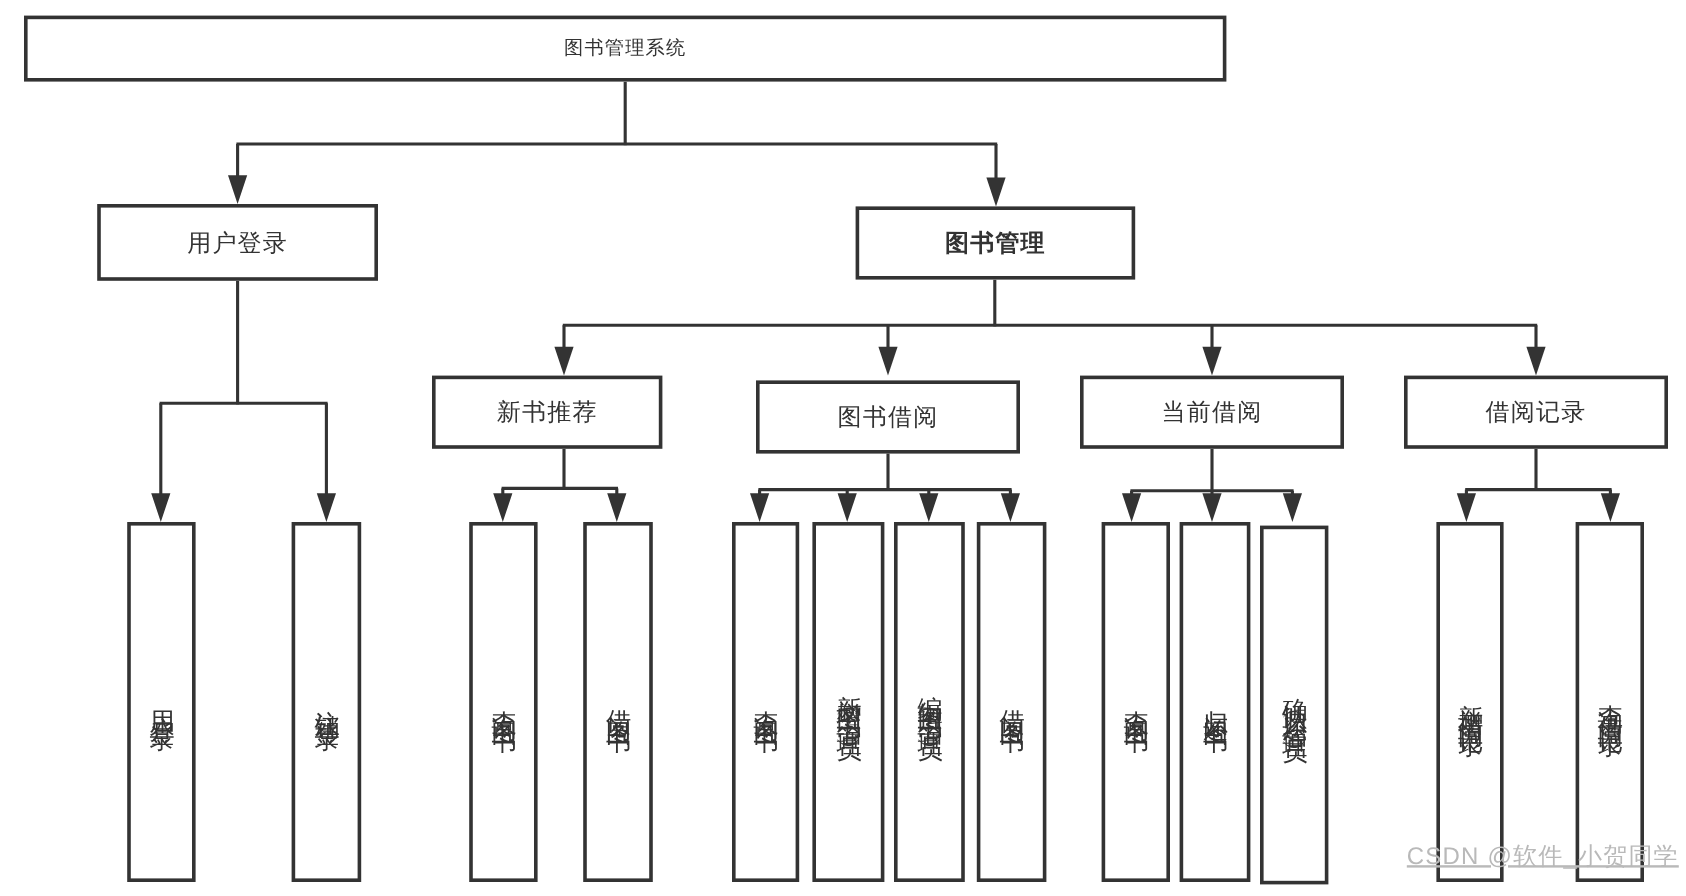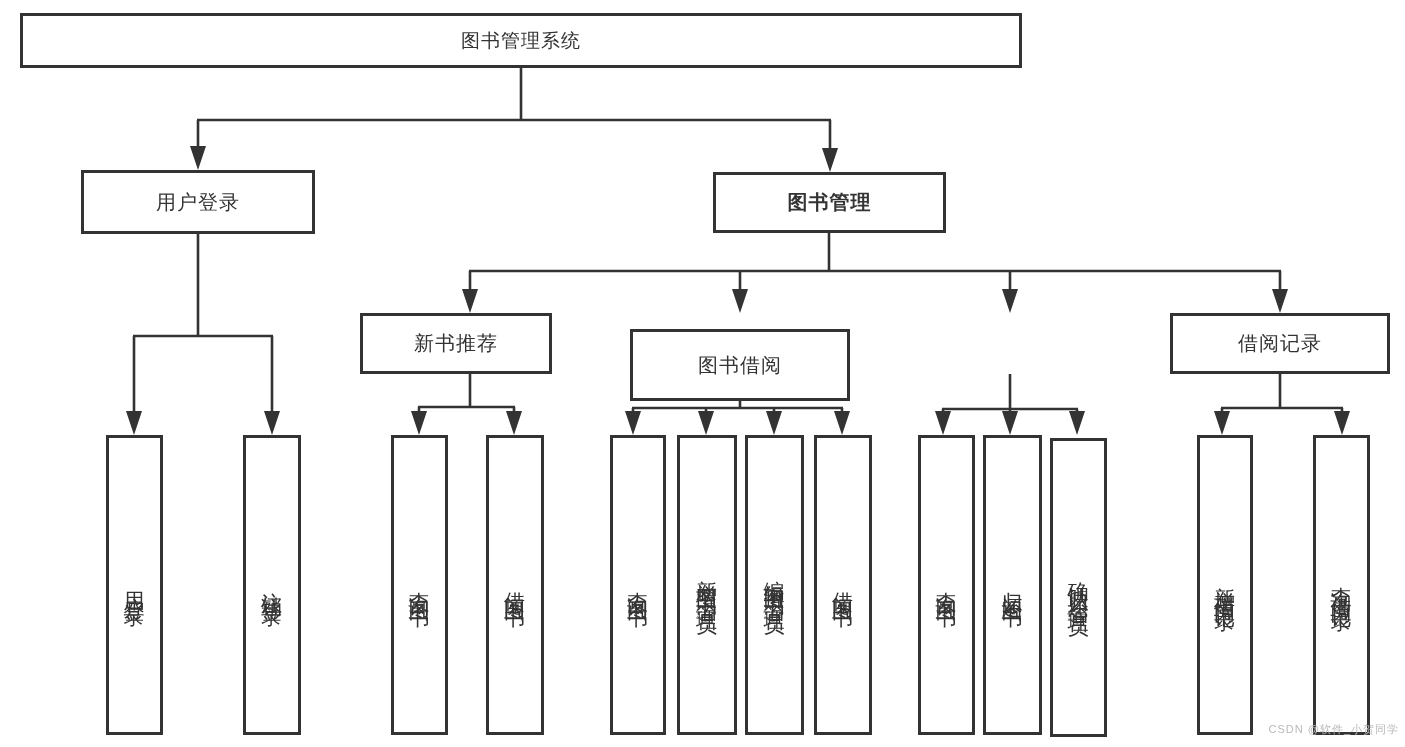--- a/index.html
+++ b/index.html
@@ -40,40 +40,41 @@
     position: absolute;
     background: var(--background);
     border: 3px solid var(--box-border);
     color: var(--text);
     display: flex;
     align-items: center;
     justify-content: center;
     z-index: 1;
   }
   .node.h { font-size: 20px; letter-spacing: 1px; }
-  .node.root { font-size: 19px; text-align: right; }
+  .node.root { font-size: 16px; text-align: right; }
 
   .node.v span {
     writing-mode: vertical-rl;
     text-orientation: mixed;
     font-size: 21px;
     line-height: 1;
     letter-spacing: 5px;
     white-space: nowrap;
   }
 
   .watermark {
     position: absolute;
     right: 6px;
-    bottom: 10px;
-    font-size: 11px;
+    bottom: 20px;
+    font-size: 20px;
     color: var(--watermark);
     letter-spacing: 1px;
     z-index: 5;
     pointer-events: none;
+    text-decoration: underline;
   }
 </style>
 </head>
 <body>
 
 <div class="stage">
 
   <svg class="connectors" viewBox="0 0 1405 747">
 
     <line x1="521" y1="68" x2="521" y2="121"></line>
@@ -135,21 +136,22 @@
     <line x1="1342" y1="408" x2="1342" y2="413"></line>
     <polygon points="1334,411 1350,411 1342,435"></polygon>
   </svg>
 
   <div class="node h root" style="left:20px; top:13px; width:1002px; height:55px;">图书管理系统</div>
 
   <div class="node h" style="left:81px; top:170px; width:234px; height:64px;">用户登录</div>
   <div class="node h" style="left:713px; top:172px; width:233px; height:61px;font-weight:bold;">图书管理</div>
 
   <div class="node h" style="left:360px; top:313px; width:192px; height:61px;">新书推荐</div>
-  <div class="node h" style="left:630px; top:329px; width:220px; height:72px;">图书借阅</div>
+  <div class="node h" style="left:630px; top:317px; width:220px; height:61px;">图书借阅</div>
+  <div class="node h" style="left:900px; top:313px; width:220px; height:61px;">当前借阅</div>
   <div class="node h" style="left:1170px; top:313px; width:220px; height:61px;">借阅记录</div>
 
   <div class="node v" style="left:106px; top:435px; width:57px; height:300px;">
       <span>用户登录</span>
     </div>
   <div class="node v" style="left:243px; top:435px; width:58px; height:300px;">
       <span>注销登录</span>
     </div>
 
   <div class="node v" style="left:391px; top:435px; width:57px; height:300px;">

